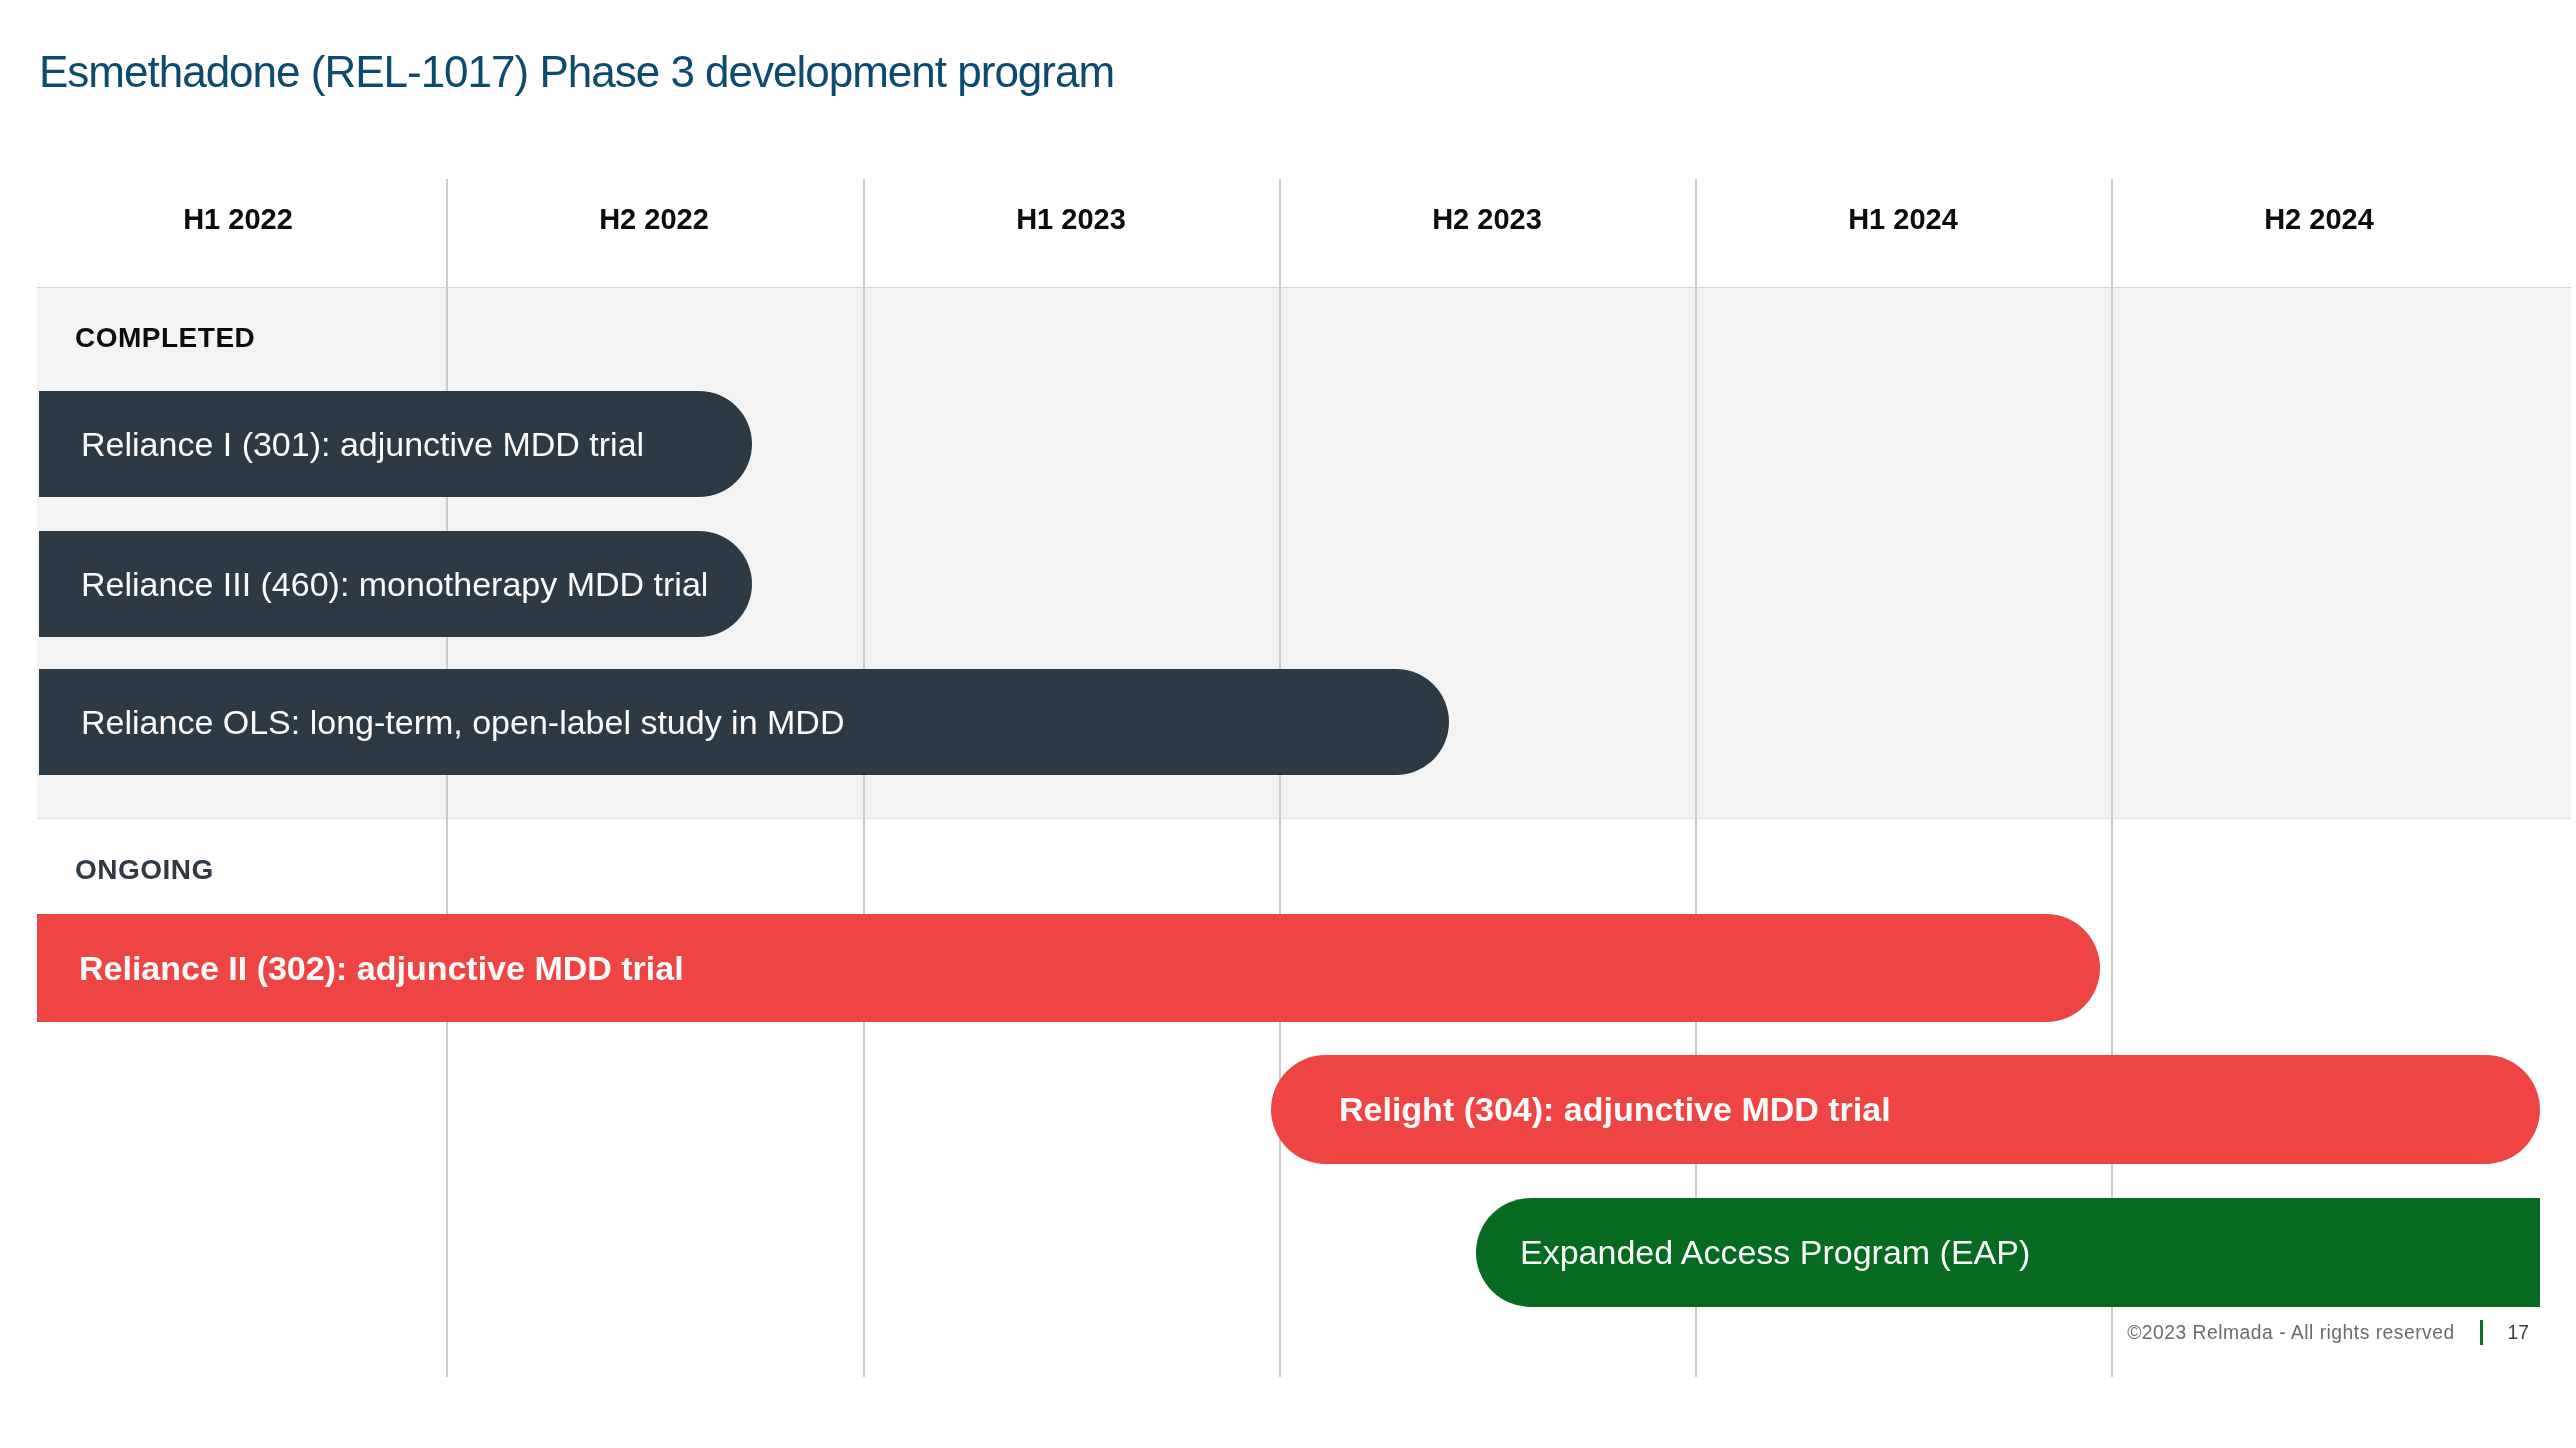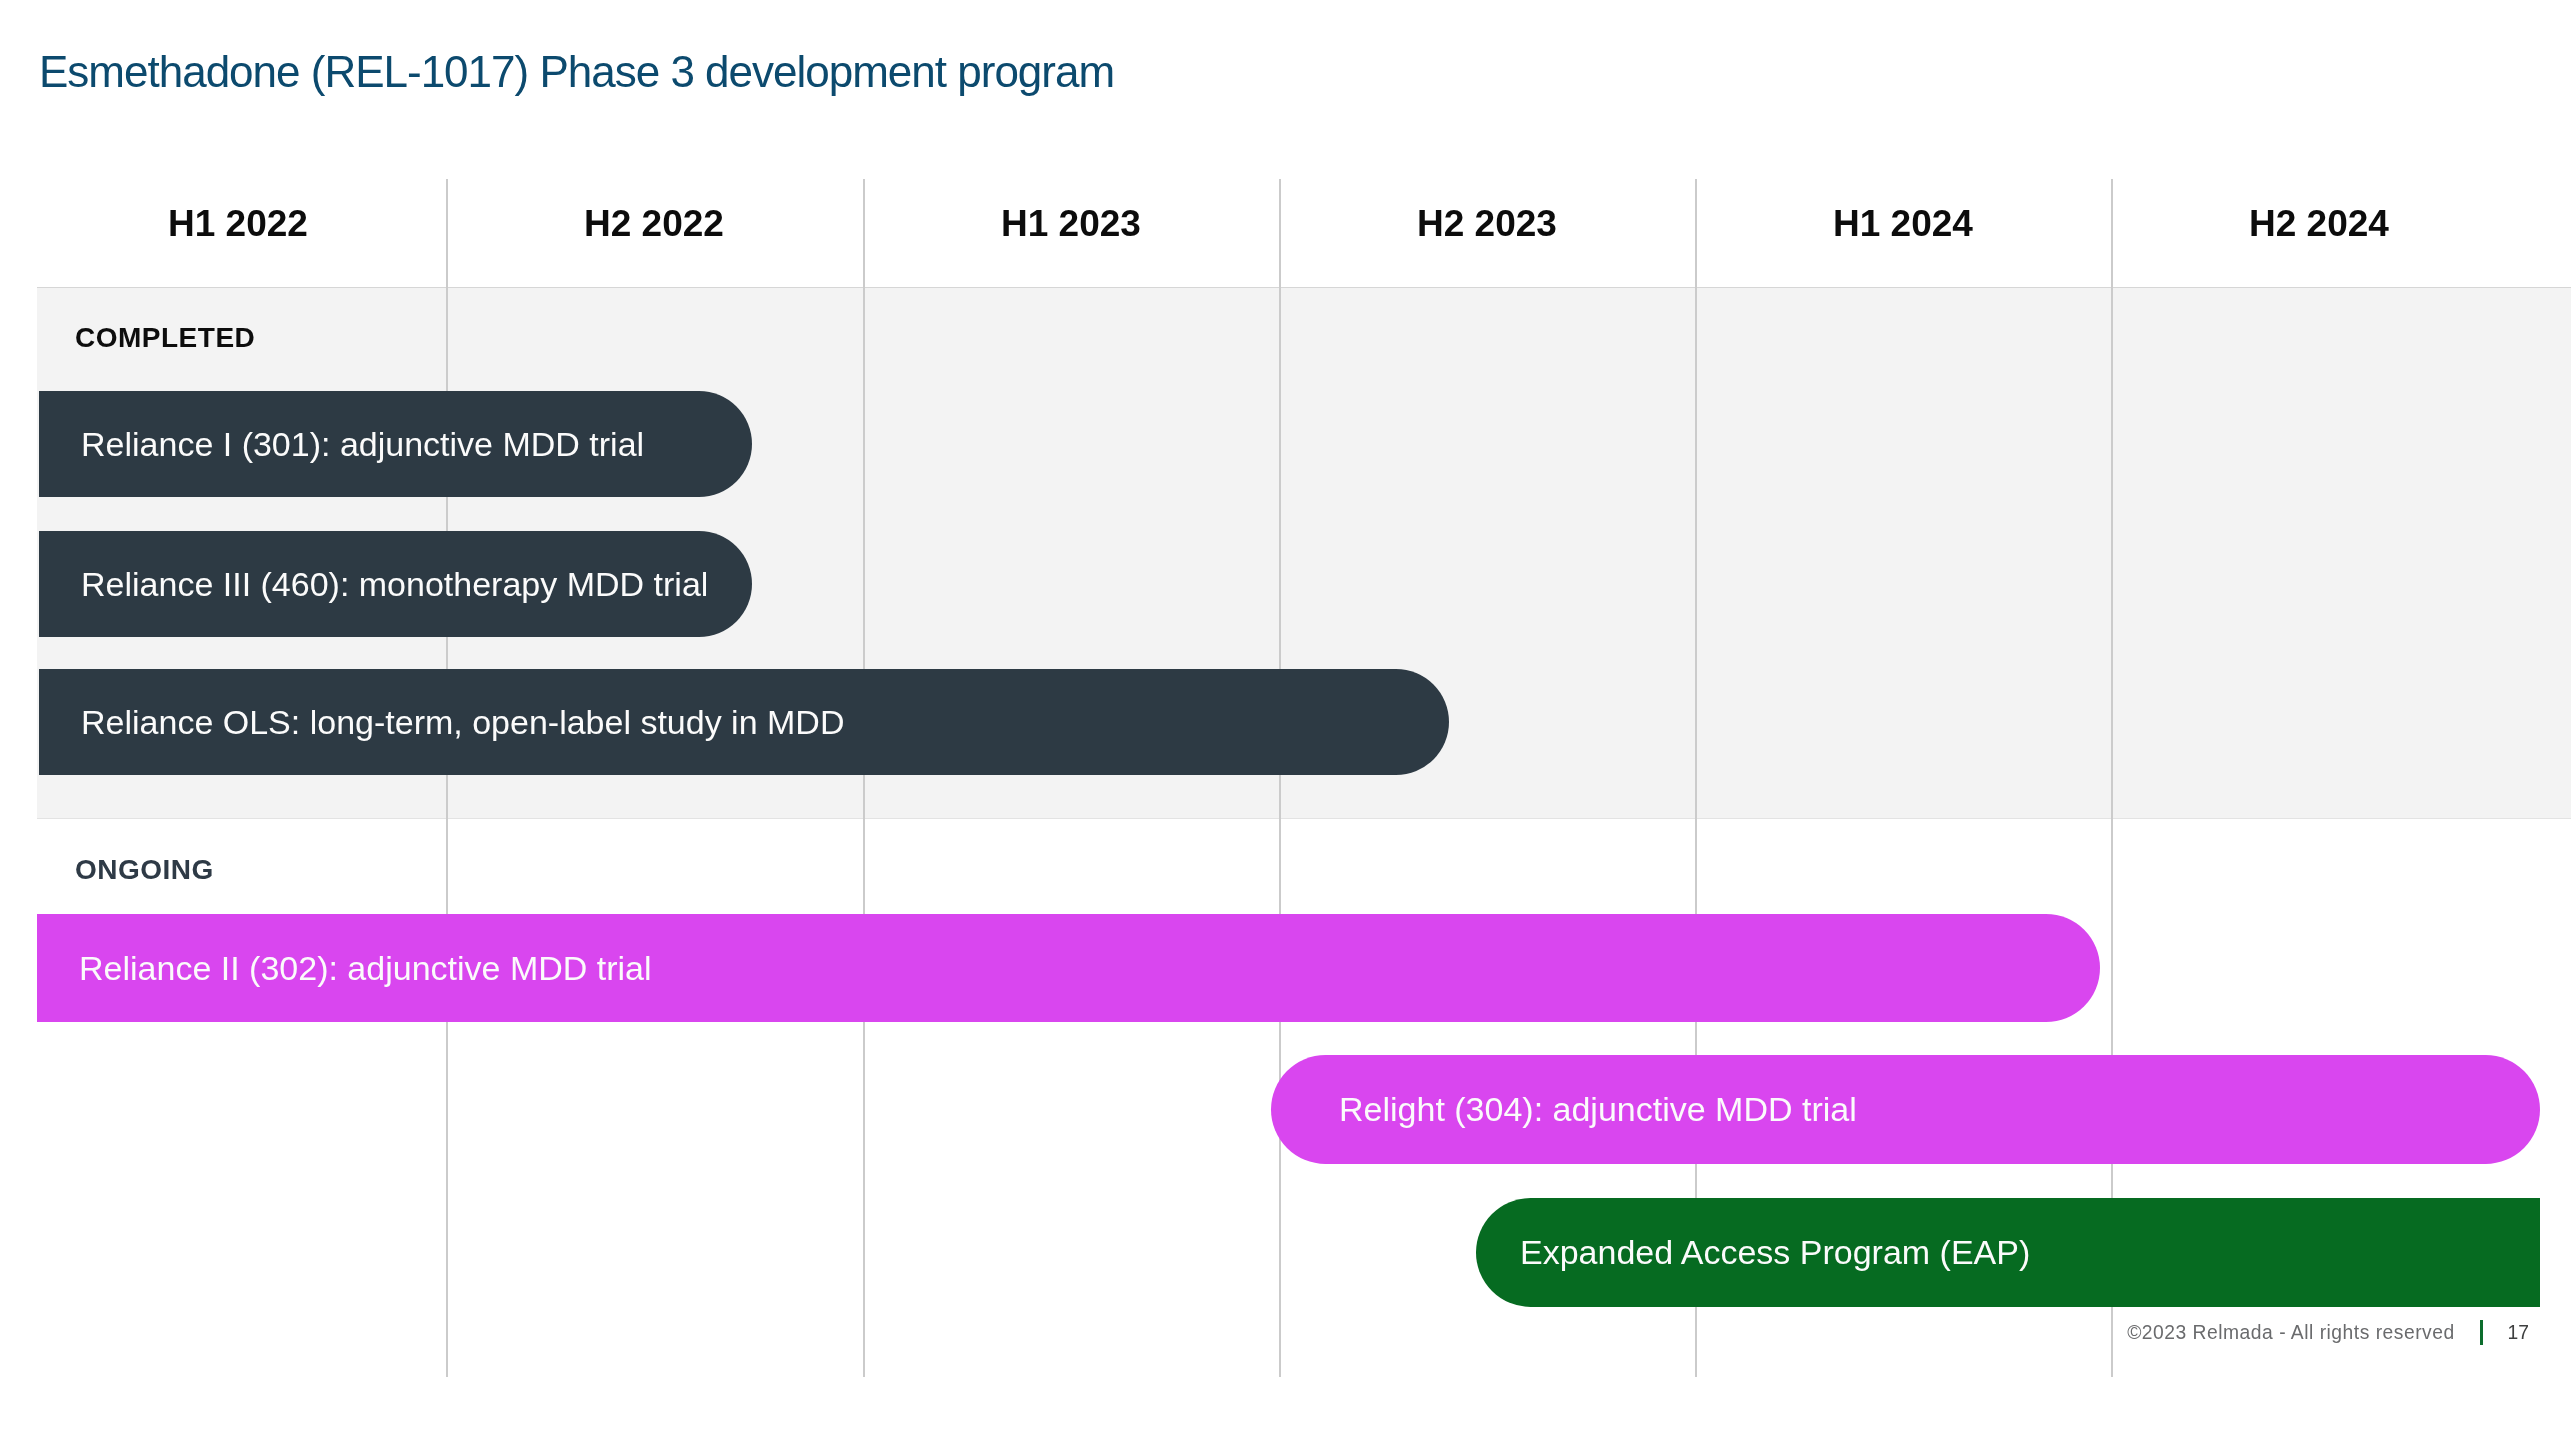--- a/index.html
+++ b/index.html
@@ -12,34 +12,34 @@
     color:#0c4a6e;letter-spacing:-1px;white-space:nowrap;
   }
   .vline{position:absolute;top:179px;width:1.9px;height:1198px;background:#cbcbcb;z-index:1;}
   .band{
     position:absolute;left:37px;top:287px;width:2534px;height:532px;
     background:#f3f3f3;border-top:1.9px solid #d6d6d6;border-bottom:1.9px solid #e3e3e3;
     box-sizing:border-box;z-index:0;
   }
   .col-header{
     position:absolute;top:203px;width:416px;text-align:center;
-    font-size:37px;font-weight:bold;color:#0c0c0c;z-index:2;white-space:nowrap;
+    font-size:29px;font-weight:bold;color:#0c0c0c;z-index:2;white-space:nowrap;
   }
   .section-label{
     position:absolute;left:75px;font-size:28px;font-weight:bold;
     letter-spacing:0.5px;z-index:2;white-space:nowrap;
   }
   .section-label.completed{top:322px;color:#0d0d0d;}
   .section-label.ongoing{top:854px;color:#2e3a46;}
   .bar{
     position:absolute;display:flex;align-items:center;z-index:2;
     font-size:34px;color:#fbfbfb;white-space:nowrap;box-sizing:border-box;
   }
   .bar.dark{background:#2d3a44;}
-  .bar.gold{background:#d946ef;}
+  .bar.gold{background:#ef4444;font-weight:bold;}
   .bar.green{background:#066b21;}
   .footer{
     position:absolute;top:1320px;right:47px;display:flex;align-items:center;
     gap:25px;z-index:2;
   }
   .footer .copyright{font-size:19.3px;color:#6a6b6d;letter-spacing:0.5px;white-space:nowrap;}
   .footer .sep{width:2.9px;height:25px;background:#0c6d2d;}
   .footer .page-number{font-size:19.3px;color:#3f4040;}
 </style>
 </head>

